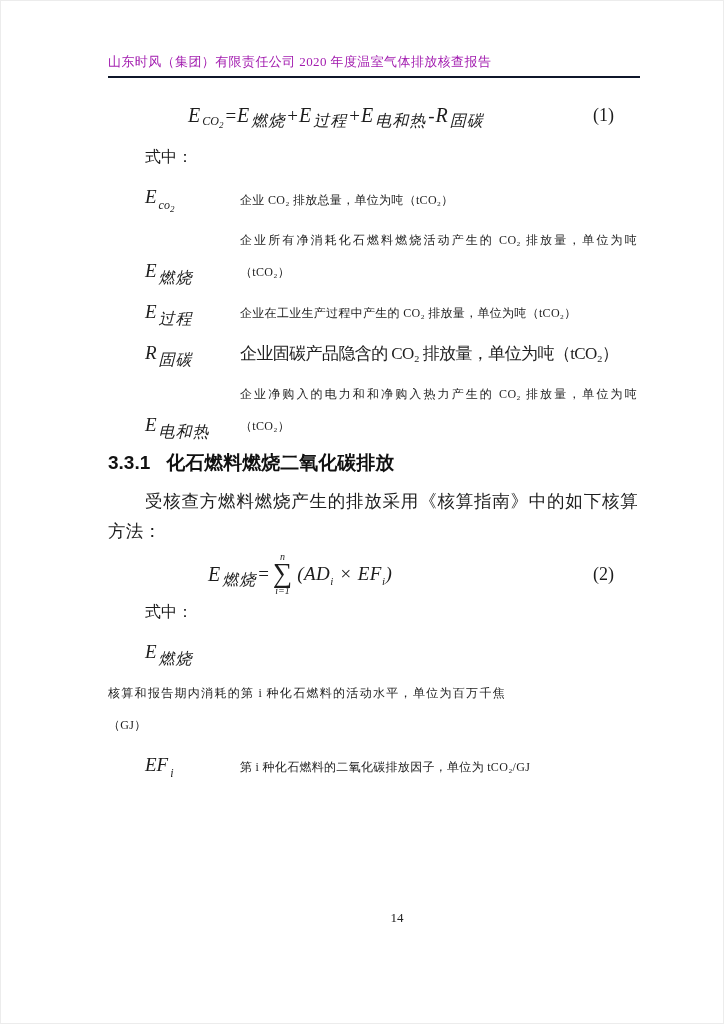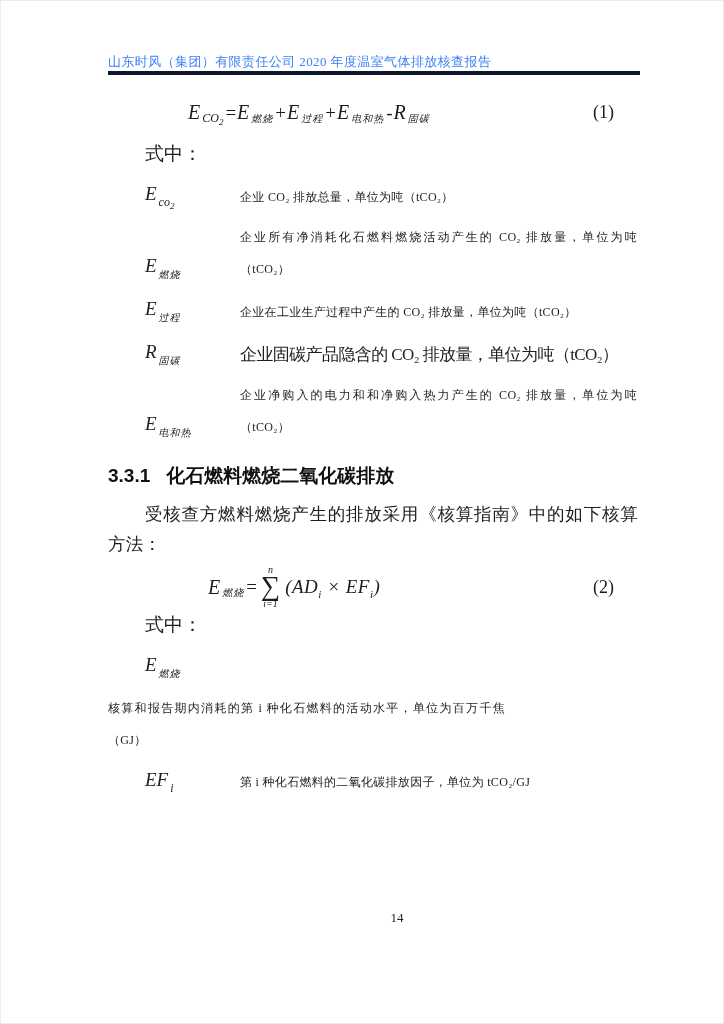--- a/index.html
+++ b/index.html
@@ -13,69 +13,69 @@
     width:724px; height:1024px;
     background:#ffffff;
     box-shadow:inset 0 0 0 1px #ececec;
     color:#1d1d1d;
     overflow:hidden;
   }
   .content {
     position:absolute; left:108px; top:0; width:532px;
   }
   .doc-header {
-    padding-top:53px; 
-    border-bottom:4px solid #0f172a;
-    font-size:13px; letter-spacing:0.4px; color:#3b82f6;
+    padding-top:53px; padding-bottom:5px;
+    border-bottom:2px solid #0f172a;
+    font-size:13px; letter-spacing:0.4px; color:#a21caf;
     white-space:nowrap;
   }
   
   .formula-row {
     display:flex; align-items:center;
     padding-left:80px; margin-top:26px;
     font-size:20px;
   }
   .formula-row.f2 { padding-left:100px; margin-top:6px; }
   .fterm { display:inline-flex; align-items:center; }
   .fbase { font-style:italic; }
   .fsub {
-    font-size:10px; font-style:italic;
+    font-size:16px; font-style:italic;
     position:relative; top:6px;
     margin-left:2px; margin-right:1px;
     letter-spacing:1px; white-space:nowrap;
   }
   .fsub-latin { font-size:12px; letter-spacing:0; }
   .fsub2 { font-size:9px; position:relative; top:3px; letter-spacing:0; }
   .fop { margin:0 1px; font-size:19px; }
   .fnum { margin-left:auto; margin-right:26px; font-size:18px; font-style:normal; }
   .sum { display:inline-flex; flex-direction:column; align-items:center; line-height:1; margin:0 5px 0 3px; }
   .sum-top { font-size:10px; font-style:italic; margin-bottom:-2px; }
   .sigma { font-size:27px; }
   .sum-bot { font-size:10px; font-style:italic; margin-top:-1px; }
   .expr { font-style:italic; font-size:19px; letter-spacing:0.5px; white-space:nowrap; }
   .expr .esub { font-size:11px; position:relative; top:5px; }
   
-  .where { margin-top:20px; padding-left:37px; font-size:19px; line-height:20px; }
+  .where { margin-top:20px; padding-left:37px; font-size:16px; line-height:20px; }
   .where.second { margin-top:6px; }
   
   .deflist { margin-top:14px; }
   .defrow { display:flex; margin-bottom:8px;align-items:flex-end; }
   .defsym {
     flex:none; margin-left:37px; width:95px;
     font-size:19px; font-style:italic; line-height:32px;
     white-space:nowrap;
   }
   .defdesc {
     width:397px; font-size:12px; line-height:32px;
     letter-spacing:0.3px; text-align:justify;
   }
   .defrow.tight .defdesc { font-size:17px; letter-spacing:-0.6px; }
   
   .sec-heading {
-    margin-top:20px;
+    margin-top:8px;
     font-family:"Liberation Sans","DejaVu Sans",sans-serif;
     font-weight:bold; font-size:19px; color:#111;
   }
   .sec-heading .sec-num { margin-right:16px; }
   
   .paragraph {
     margin-top:10px; width:530px;
     font-size:17.5px; line-height:30px;
     text-indent:37px; letter-spacing:0.3px; text-align:justify;
   }

